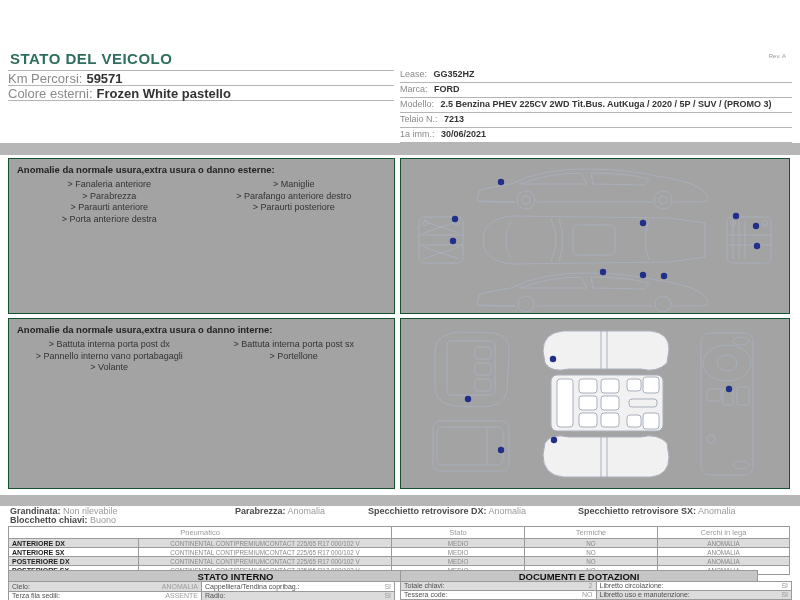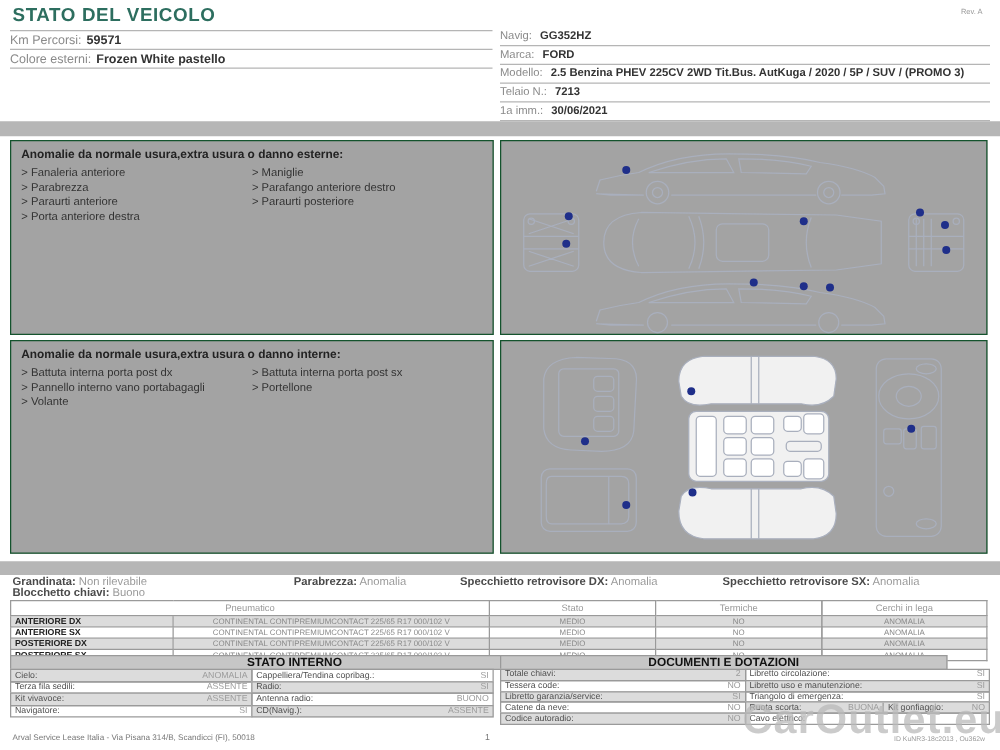--- a/index.html
+++ b/index.html
@@ -2,28 +2,28 @@
 <html><head>
 <meta charset="utf-8">
 <style>
   html,body{margin:0;padding:0;}
   body{
     width:800px;height:600px;position:relative;overflow:hidden;
     background:#ffffff;color:#222;
     font-family:"Liberation Sans", sans-serif;
     -webkit-font-smoothing:antialiased;
   }
-  .abs{position:absolute;}
+  .abs{position:absolute;margin-top:46px;}
 
   
   .page-title{left:10px;top:4px;font-size:15px;font-weight:bold;color:#2d6e5f;letter-spacing:.5px;}
   .rev{right:14px;top:7px;font-size:6px;color:#999;}
 
   .info-left{left:8px;top:24px;width:386px;}
-  .info-left .row{border-top:1px solid #b5b5b5;height:14px;line-height:13px;font-size:10px;display:flex;align-items:center;position:relative;}
+  .info-left .row{border-top:1px solid #b5b5b5;height:14px;line-height:13px;font-size:13px;display:flex;align-items:center;position:relative;}
   .info-left .row:last-child{border-bottom:1px solid #b5b5b5;}
   .lbl{color:#8a8a8a;margin-right:4px;white-space:nowrap;}
   .val{font-weight:bold;color:#333;white-space:nowrap;}
   .val2{position:absolute;left:170px;font-weight:bold;color:#333;}
 
   .info-right{left:400px;top:22px;width:392px;}
   .info-right .row{border-bottom:1px solid #b5b5b5;font-size:9px;padding:1px 0 2px;line-height:11px;}
   .info-right .row .val{white-space:normal;}
 
   .bar{left:0;width:800px;background:#b6b6b6;}
@@ -31,21 +31,21 @@
   .bar2{top:449px;height:11px;}
 
   
   .panel{border:1px solid #14532d;background:#a3a3a3;box-sizing:border-box;padding:5px 8px;}
   .p-ext-l{left:8px;top:112px;width:387px;height:156px;}
   .p-ext-r{left:400px;top:112px;width:390px;height:156px;padding:0;}
   .p-int-l{left:8px;top:272px;width:387px;height:171px;}
   .p-int-r{left:400px;top:272px;width:390px;height:171px;padding:0;}
   .panel-title{font-size:9.5px;font-weight:bold;color:#222;margin-bottom:4px;}
   .cols{display:flex;}
-  .col{width:50%;font-size:9px;color:#333;line-height:11.5px;}
+  .col{width:50%;font-size:9px;color:#333;line-height:11.5px;text-align:center;}
   .anom-item{white-space:normal;}
 
   svg{display:block;}
   .ln{stroke:#a9afbd;stroke-width:1;fill:none;}
   .lnf{stroke:#a9afbd;stroke-width:1;fill:#f1f1f1;}
   .seat{stroke:#a9afbd;stroke-width:1;fill:#ffffff;}
   .dot{fill:#1f2f8a;stroke:none;}
 
   
   .status-line{top:460px;font-size:9px;}
@@ -111,21 +111,21 @@
     <span class="val">59571</span>
   </div>
   <div class="row">
     <span class="lbl">Colore esterni:</span>
     <span class="val">Frozen White pastello</span>
   </div>
 </div>
 
 <div class="abs info-right">
   <div class="row">
-    <span class="lbl">Navig:</span>
+    <span class="lbl">Lease:</span>
     <span class="val">GG352HZ</span>
   </div>
   <div class="row">
     <span class="lbl">Marca:</span>
     <span class="val">FORD</span>
   </div>
   <div class="row">
     <span class="lbl">Modello:</span>
     <span class="val">2.5 Benzina PHEV 225CV 2WD Tit.Bus. AutKuga / 2020 / 5P / SUV / (PROMO 3)</span>
   </div>

